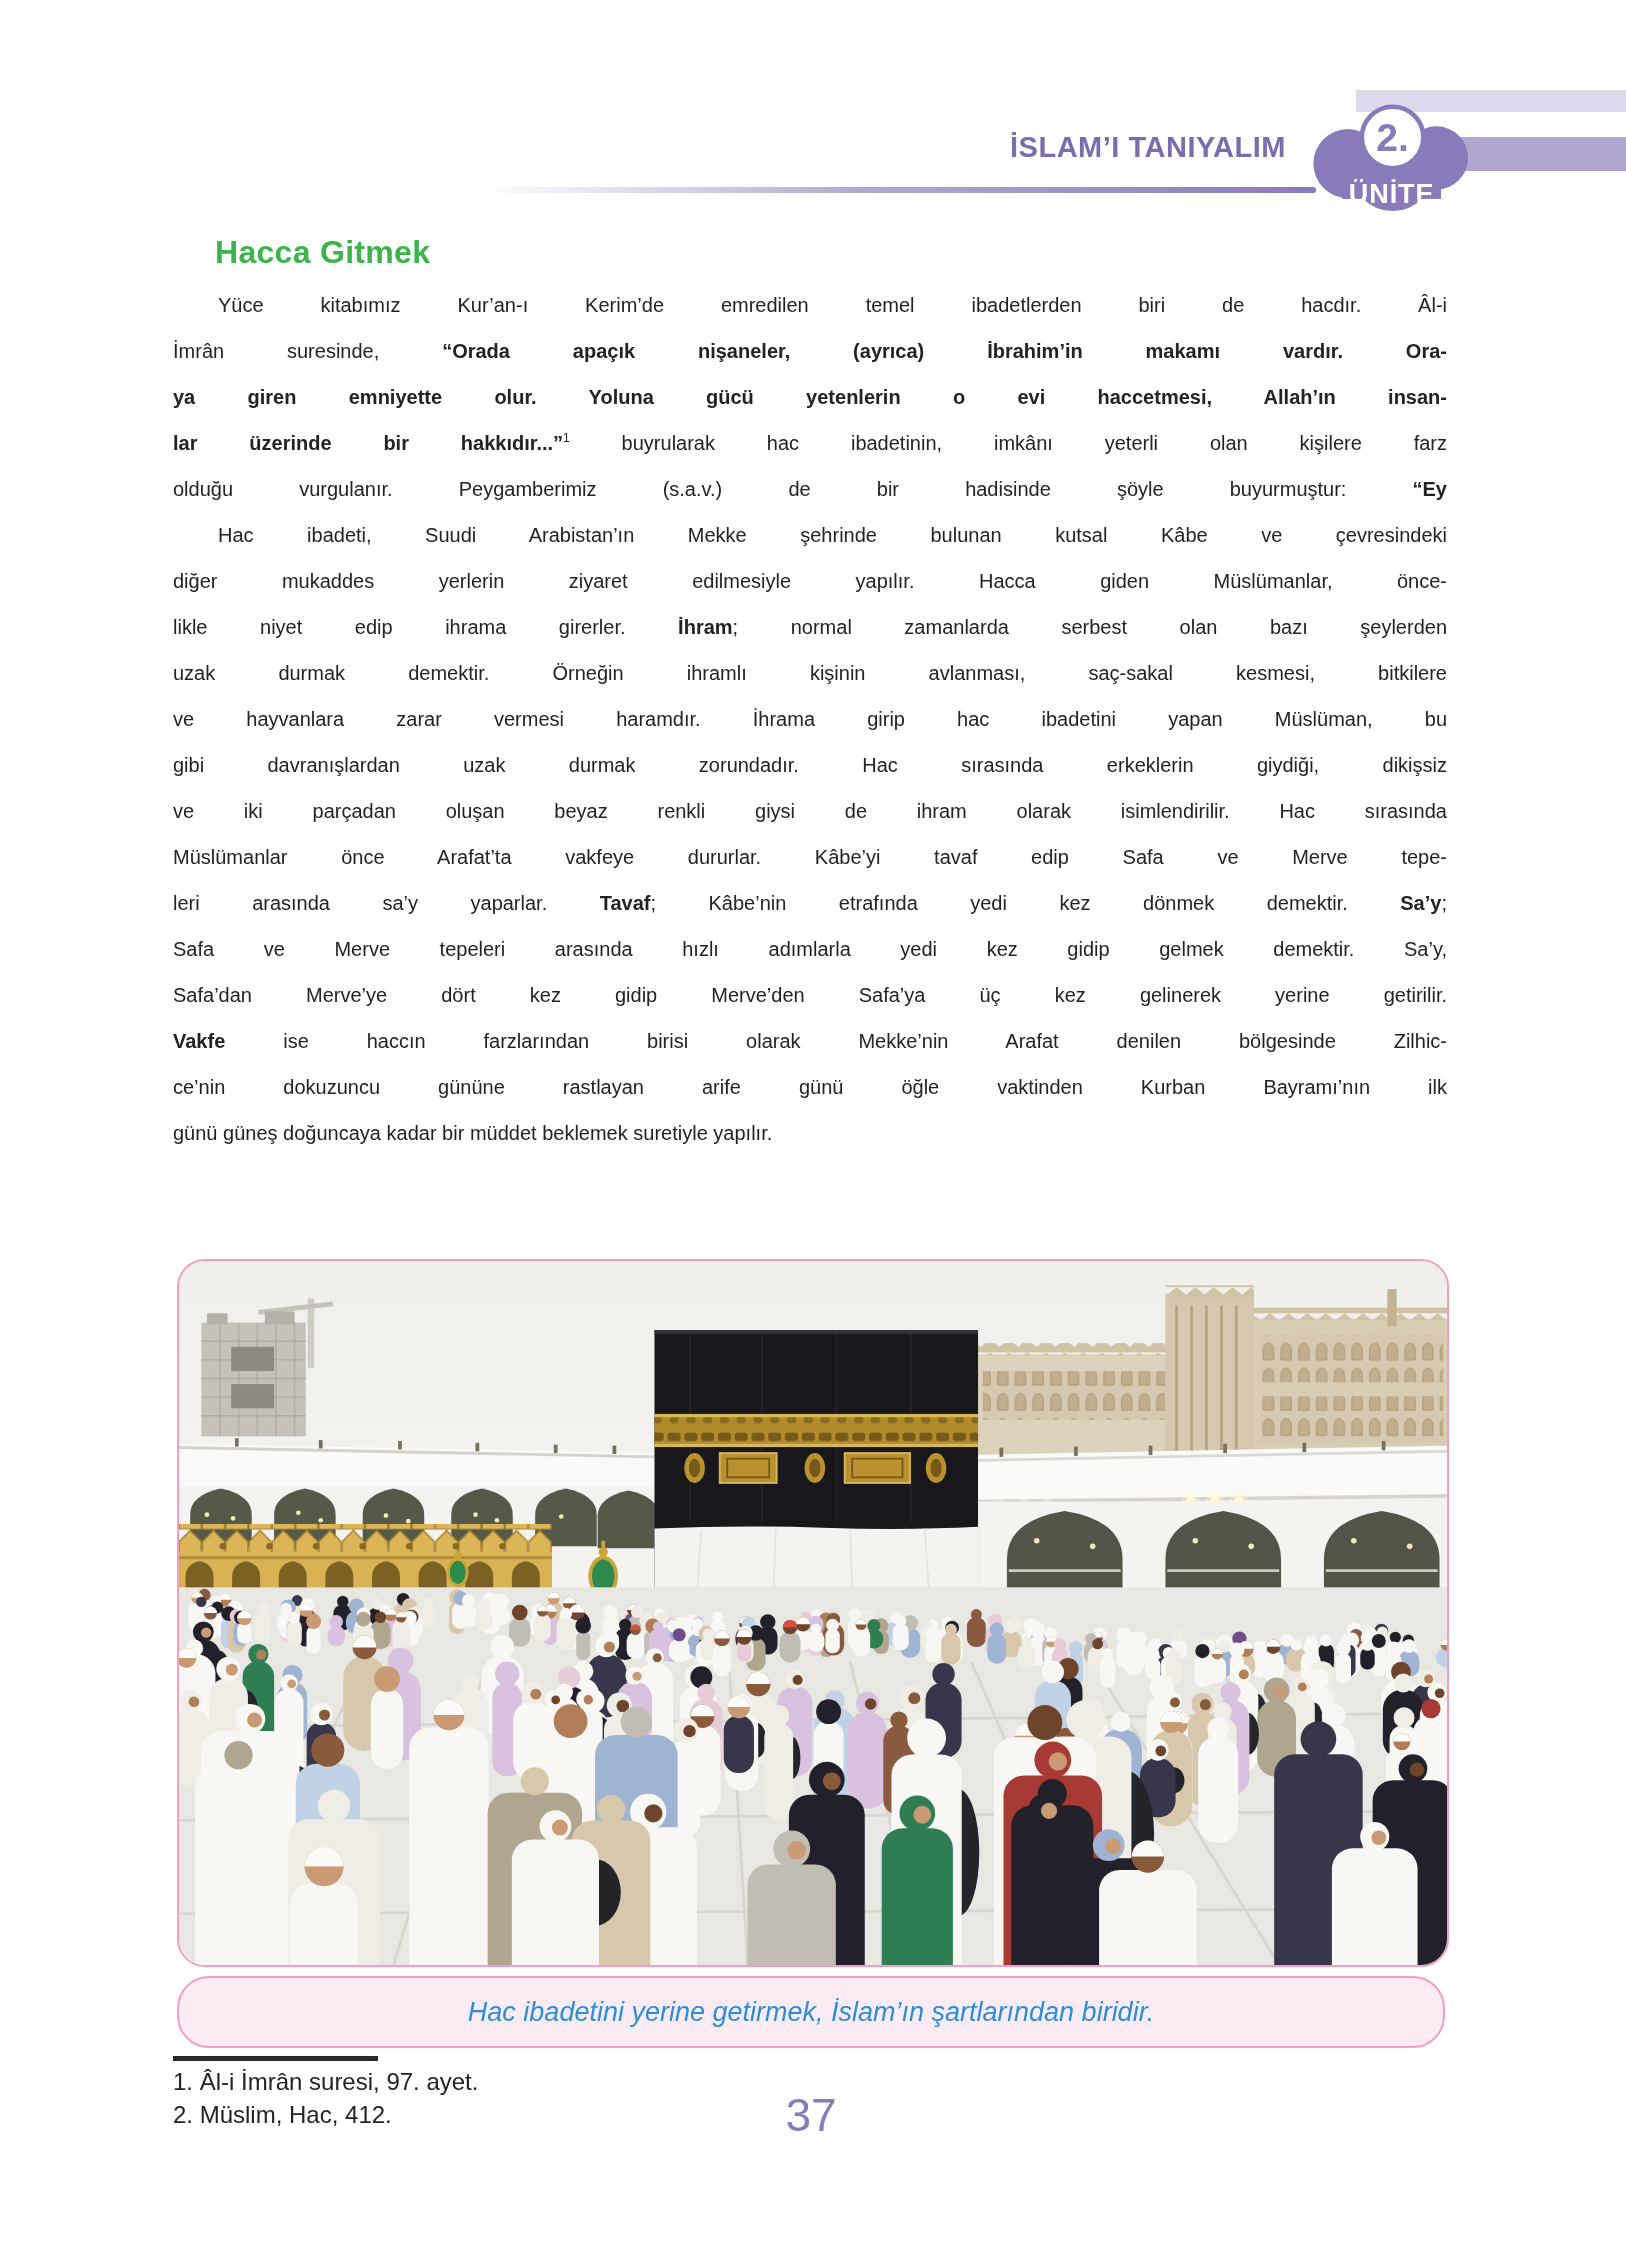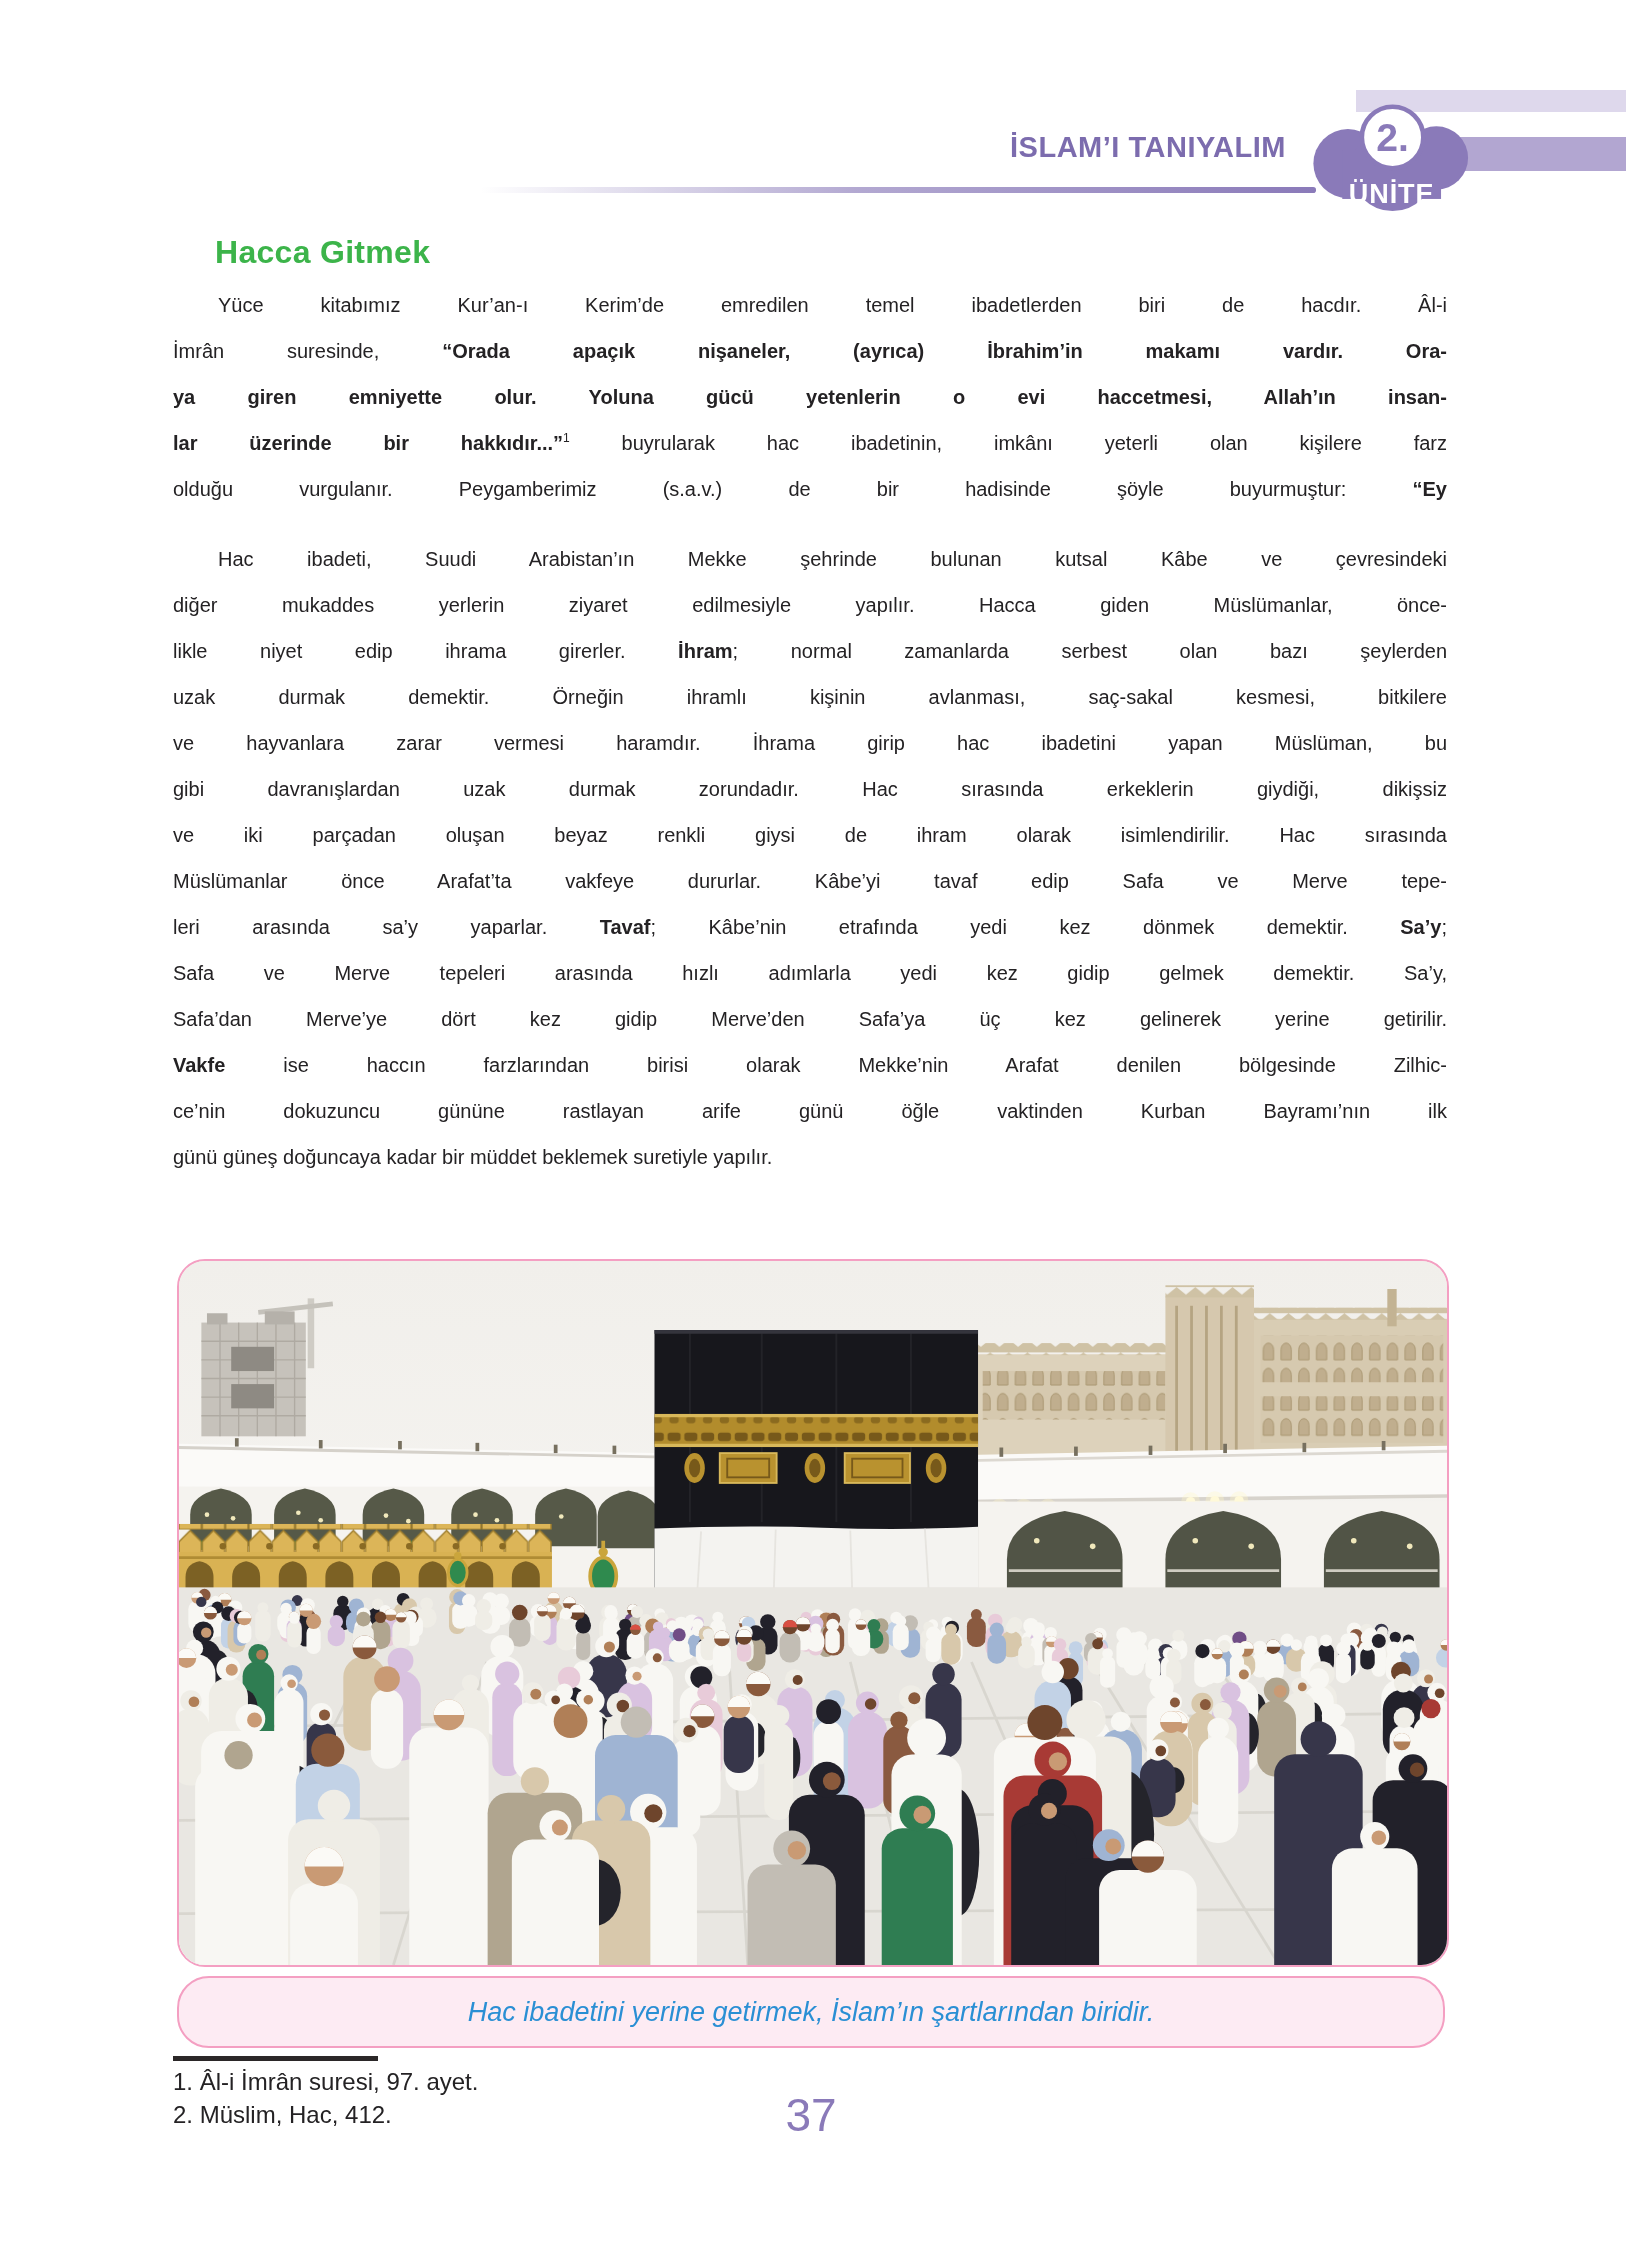--- a/index.html
+++ b/index.html
@@ -13,21 +13,21 @@
       font-size:29px;font-weight:bold;letter-spacing:0.5px;color:var(--header-text,#7c6cae);}
   .header-underline{position:absolute;left:480px;top:187px;width:836px;height:5.6px;
       background:linear-gradient(to right,rgba(138,122,185,0),rgba(138,122,185,.65) 45%,var(--accent-purple,#8a7ab9));
       border-radius:2.8px;}
   .badge{position:absolute;left:1303px;top:89px;width:168px;height:123px;}
 
   
   .section-heading{position:absolute;left:215px;top:234px;font-size:32px;font-weight:bold;
       color:var(--heading-green,#3cb44a);letter-spacing:0.3px;}
   .body-text{position:absolute;left:173px;top:282px;width:1274px;font-size:20px;line-height:46px;}
-  .para+.para{margin-top:24px;}
+  .para+.para{}
   .line{text-align:justify;text-align-last:justify;}
   .line.last{text-align-last:left;}
   .line.indent{text-indent:45px;}
   .bold{font-weight:bold;}
   sup{font-size:.6em;vertical-align:super;line-height:0;}
 
   
   .figure{position:absolute;left:177px;top:1259px;width:1268px;height:704px;
       border:2.8px solid var(--pink-border,#f49fc2);border-radius:28px;overflow:hidden;background:#f6f4f1;}
   .figure svg{display:block;}

